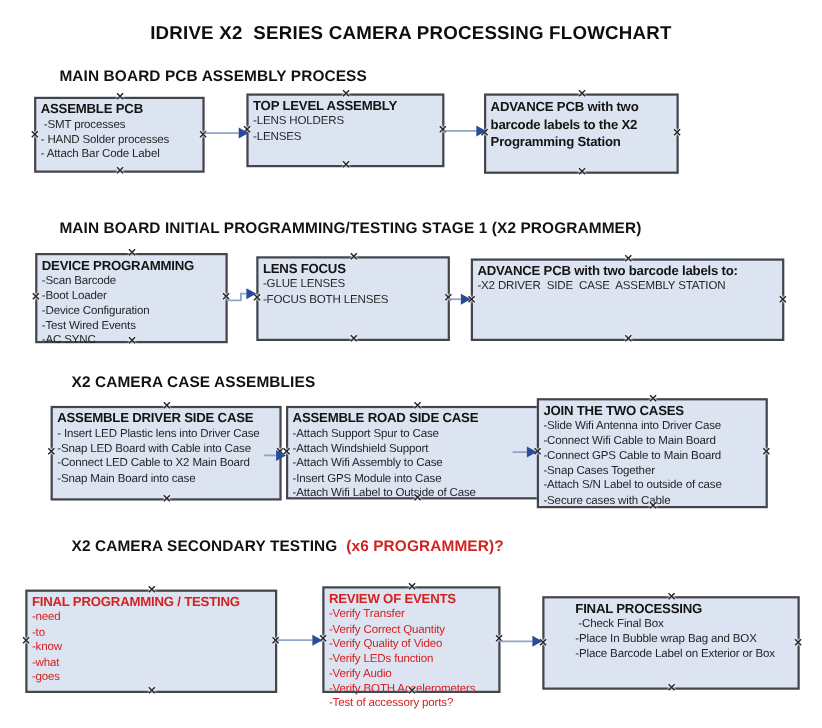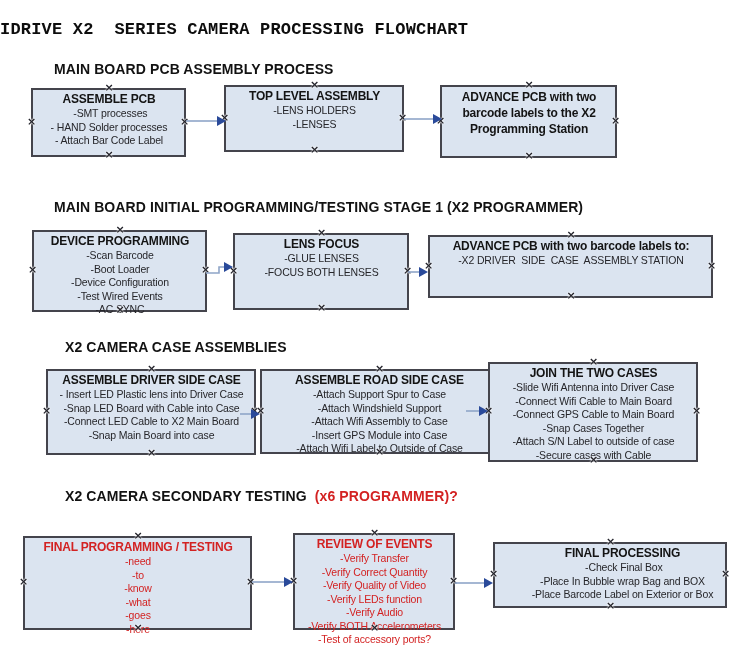--- a/index.html
+++ b/index.html
@@ -1,30 +1,30 @@
 <!DOCTYPE html>
 <html><head>
 <meta charset="utf-8">
 <style>
   html,body{margin:0;padding:0;background:#ffffff;}
   #canvas{
     position:relative;width:747px;height:662px;background:#ffffff;overflow:hidden;
     font-family:"Liberation Sans",sans-serif;color:#111;
   }
   .title{
-    position:absolute;top:20px;left:0;width:747px;text-align:left;
-    font-size:17px;font-weight:bold;letter-spacing:.2px;white-space:pre;color:#0d0d0d;font-family:Liberation Mono, monospace;
+    position:absolute;top:20px;left:0;width:747px;text-align:center;
+    font-size:17px;font-weight:bold;letter-spacing:.2px;white-space:pre;color:#0d0d0d;
   }
   .section-heading{
     position:absolute;font-size:14px;font-weight:bold;color:#121212;white-space:pre;letter-spacing:.1px;margin-left:32px;
   }
   .section-heading .suffix{color:var(--red);}
   .box{
     position:absolute;background:var(--fill);border:2px solid var(--border);
-    box-sizing:border-box;padding:2px 3px 0 4px;overflow:visible;text-align:center;
+    box-sizing:border-box;padding:2px 3px 0 4px;overflow:visible;
   }
   .box-title{
     font-size:12px;font-weight:bold;line-height:15px;color:#141414;
     white-space:nowrap;letter-spacing:-0.2px;
   }
   .box-title.wrap{white-space:normal;line-height:16px;}
   .box-item{
     font-size:10.5px;line-height:13.5px;color:#26262a;white-space:pre-wrap;letter-spacing:-0.15px;
   }
   .red-box .box-title,.red-box .box-item{color:var(--red);}
@@ -98,21 +98,21 @@
   <div class="box" style="left:233px;top:233px;width:176px;height:77px;">
     <i class="m t"></i>
       <i class="m b"></i>
       <i class="m l"></i>
       <i class="m r"></i>
     <div class="box-title">LENS FOCUS</div>
     <div class="box-item">-GLUE LENSES</div>
     <div class="box-item">-FOCUS BOTH LENSES</div>
   </div>
 
-  <div class="box" style="left:428px;top:235px;width:285px;height:63px;">
+  <div class="box" style="left:428px;top:235px;width:285px;height:75px;">
     <i class="m t"></i>
       <i class="m b"></i>
       <i class="m l"></i>
       <i class="m r"></i>
     <div class="box-title">ADVANCE PCB with two barcode labels to:</div>
     <div class="box-item">-X2 DRIVER  SIDE  CASE  ASSEMBLY STATION</div>
   </div>
 
   <div class="section-heading" style="left:33px;top:339px;">X2 CAMERA CASE ASSEMBLIES</div>
 
@@ -161,39 +161,38 @@
     <i class="m t"></i>
       <i class="m b"></i>
       <i class="m l"></i>
       <i class="m r"></i>
     <div class="box-title">FINAL PROGRAMMING / TESTING</div>
     <div class="box-item">-need</div>
     <div class="box-item">-to</div>
     <div class="box-item">-know</div>
     <div class="box-item">-what</div>
     <div class="box-item">-goes</div>
-    <div class="box-item">-here</div>
   </div>
 
   <div class="box red-box" style="left:293px;top:533px;width:162px;height:97px;">
     <i class="m t"></i>
       <i class="m b"></i>
       <i class="m l"></i>
       <i class="m r"></i>
     <div class="box-title">REVIEW OF EVENTS</div>
     <div class="box-item">-Verify Transfer</div>
     <div class="box-item">-Verify Correct Quantity</div>
     <div class="box-item">-Verify Quality of Video</div>
     <div class="box-item">-Verify LEDs function</div>
     <div class="box-item">-Verify Audio</div>
     <div class="box-item">-Verify BOTH Accelerometers</div>
     <div class="box-item">-Test of accessory ports?</div>
   </div>
 
-  <div class="box" style="left:493px;top:542px;width:234px;height:66px;padding-left:28px;">
+  <div class="box" style="left:493px;top:542px;width:234px;height:85px;padding-left:28px;">
     <i class="m t"></i>
       <i class="m b"></i>
       <i class="m l"></i>
       <i class="m r"></i>
     <div class="box-title">FINAL PROCESSING</div>
     <div class="box-item"> -Check Final Box</div>
     <div class="box-item">-Place In Bubble wrap Bag and BOX</div>
     <div class="box-item">-Place Barcode Label on Exterior or Box</div>
   </div>
 

